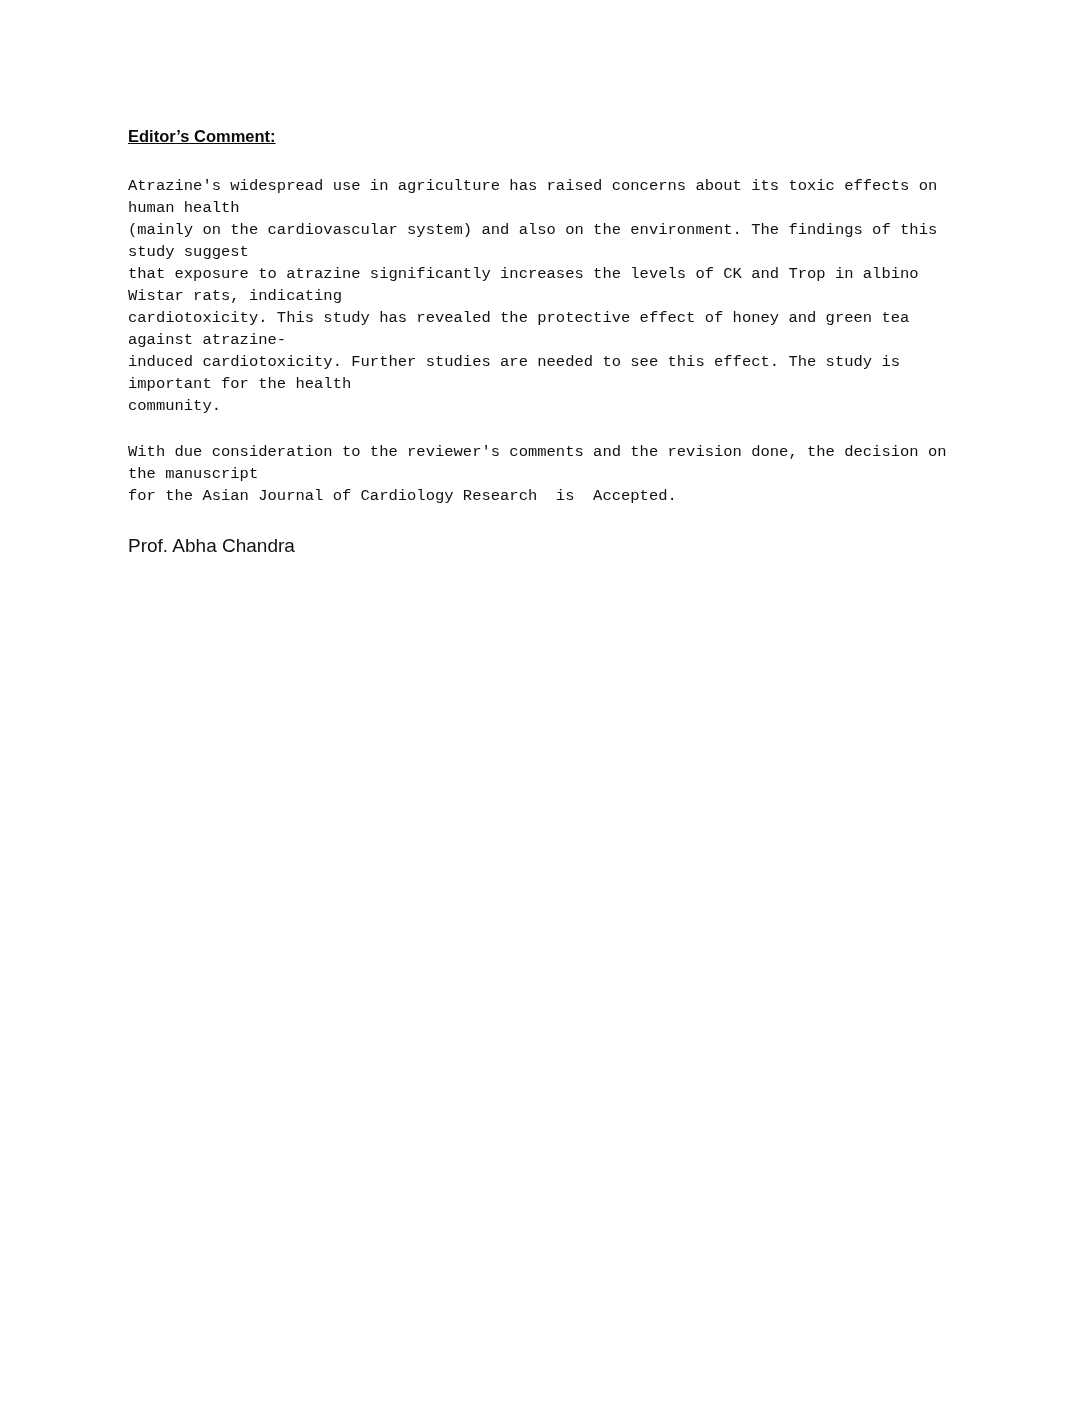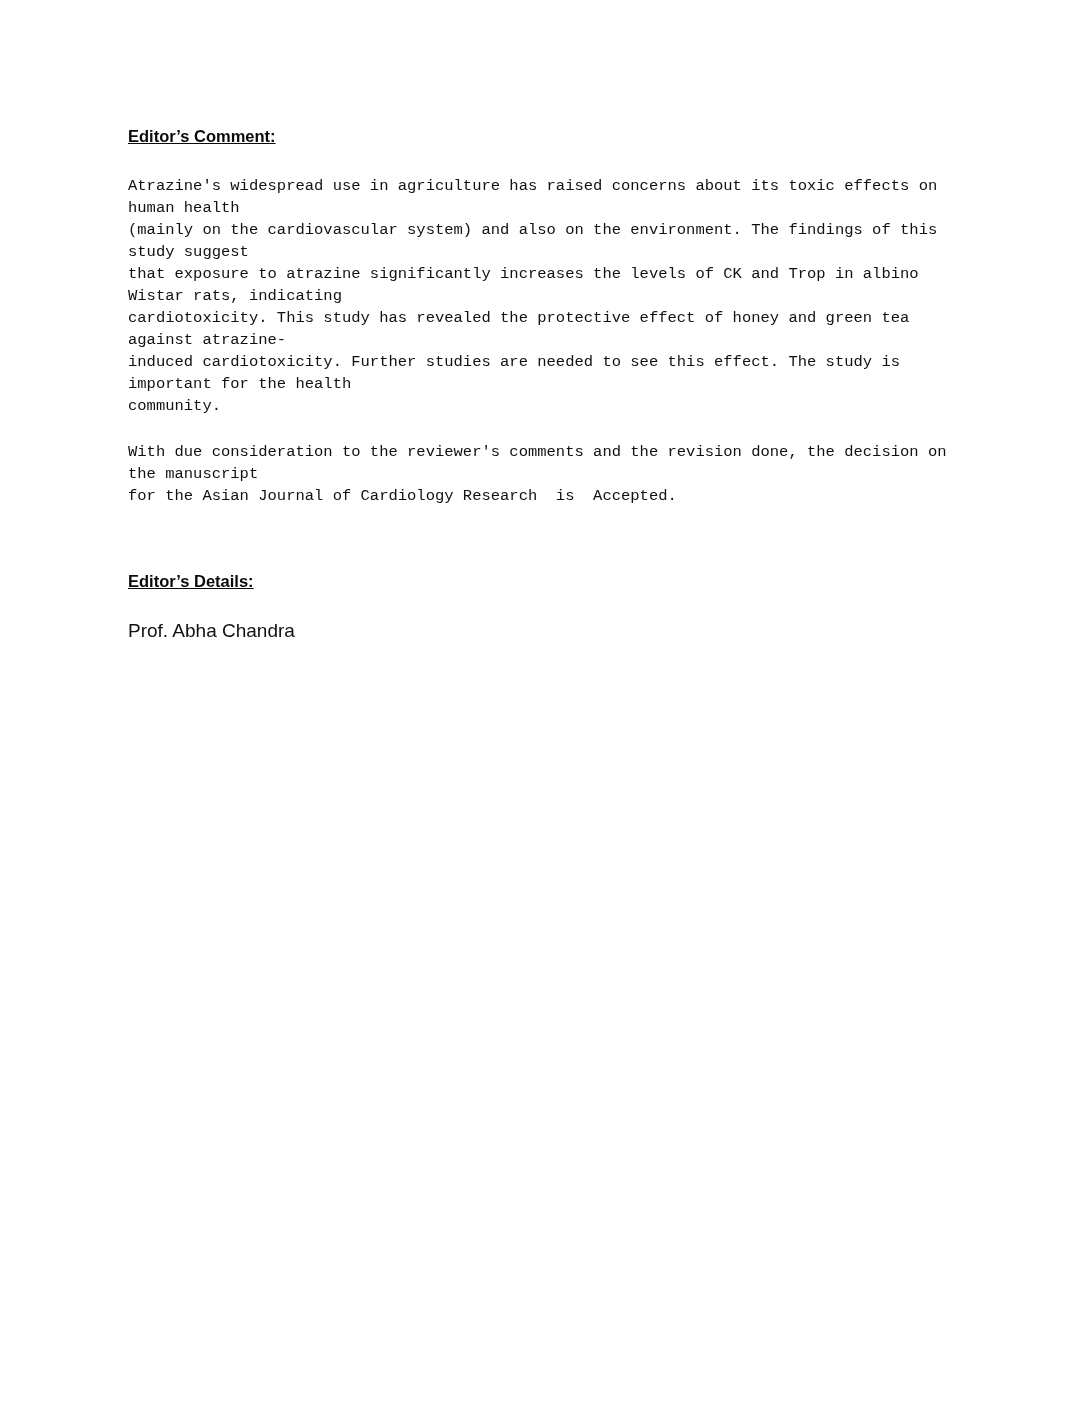--- a/index.html
+++ b/index.html
@@ -64,19 +64,18 @@
   <p class="para comment-body">Atrazine's widespread use in agriculture has raised concerns about its toxic effects on human health
 (mainly on the cardiovascular system) and also on the environment. The findings of this study suggest
 that exposure to atrazine significantly increases the levels of CK and Trop in albino Wistar rats, indicating
 cardiotoxicity. This study has revealed the protective effect of honey and green tea against atrazine-
 induced cardiotoxicity. Further studies are needed to see this effect. The study is important for the health
 community.</p>
 
   <p class="para decision-para">With due consideration to the reviewer's comments and the revision done, the decision on the manuscript
 for the Asian Journal of Cardiology Research  is  Accepted.</p>
 
-  <h2 class="heading details-heading">Editor’s Details:</h2>
 
   <div class="details-block">
     <p class="details-line">Prof. Abha Chandra</p>
   </div>
 
 </div>
 
 </body></html>

